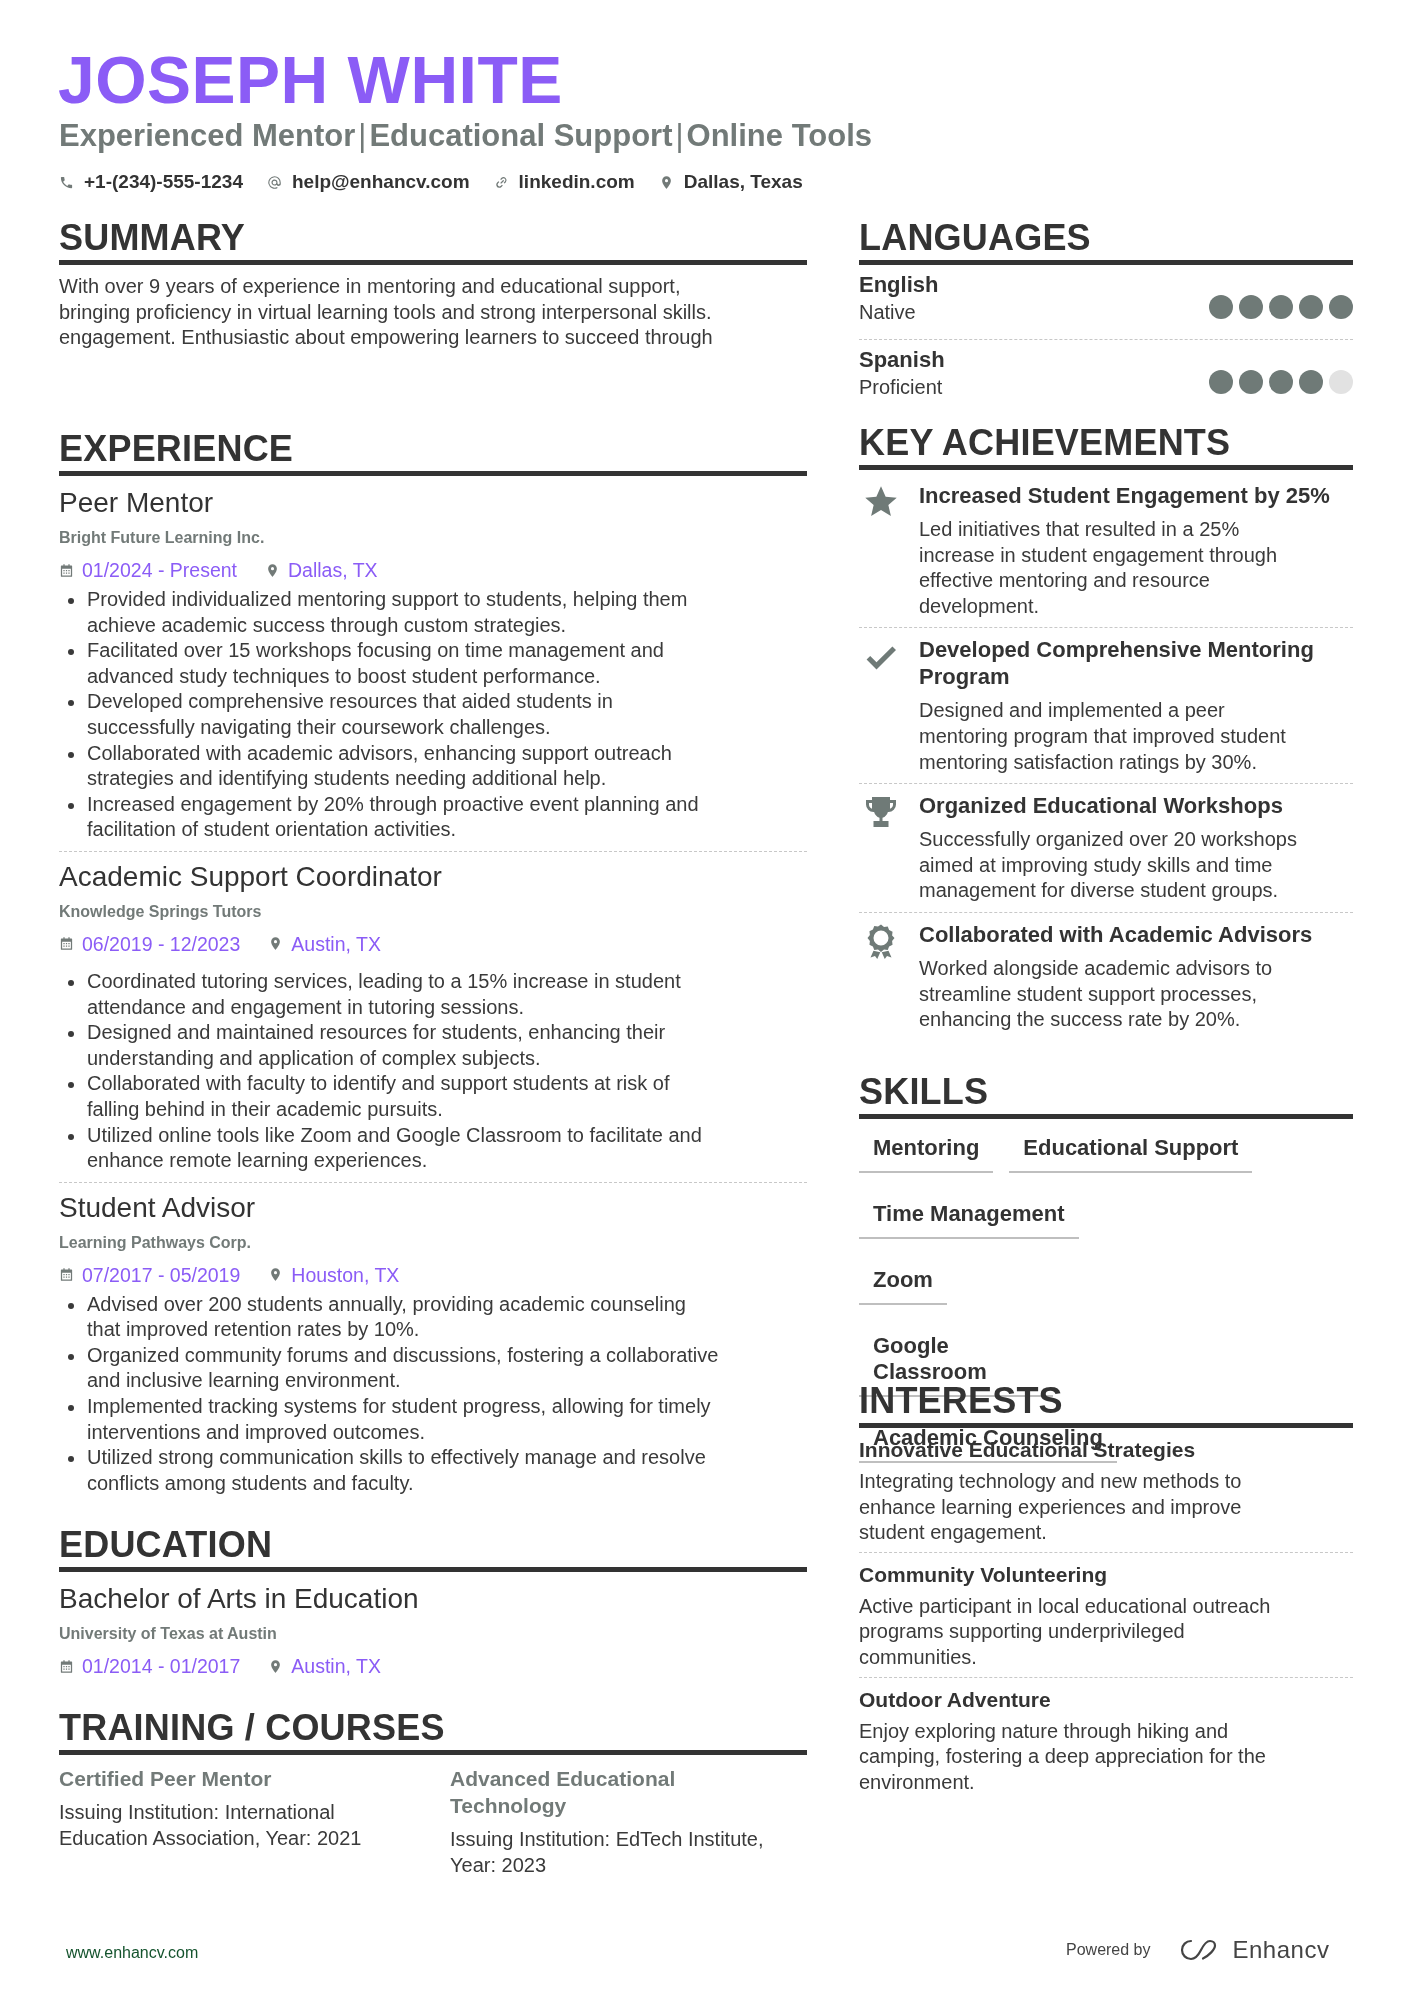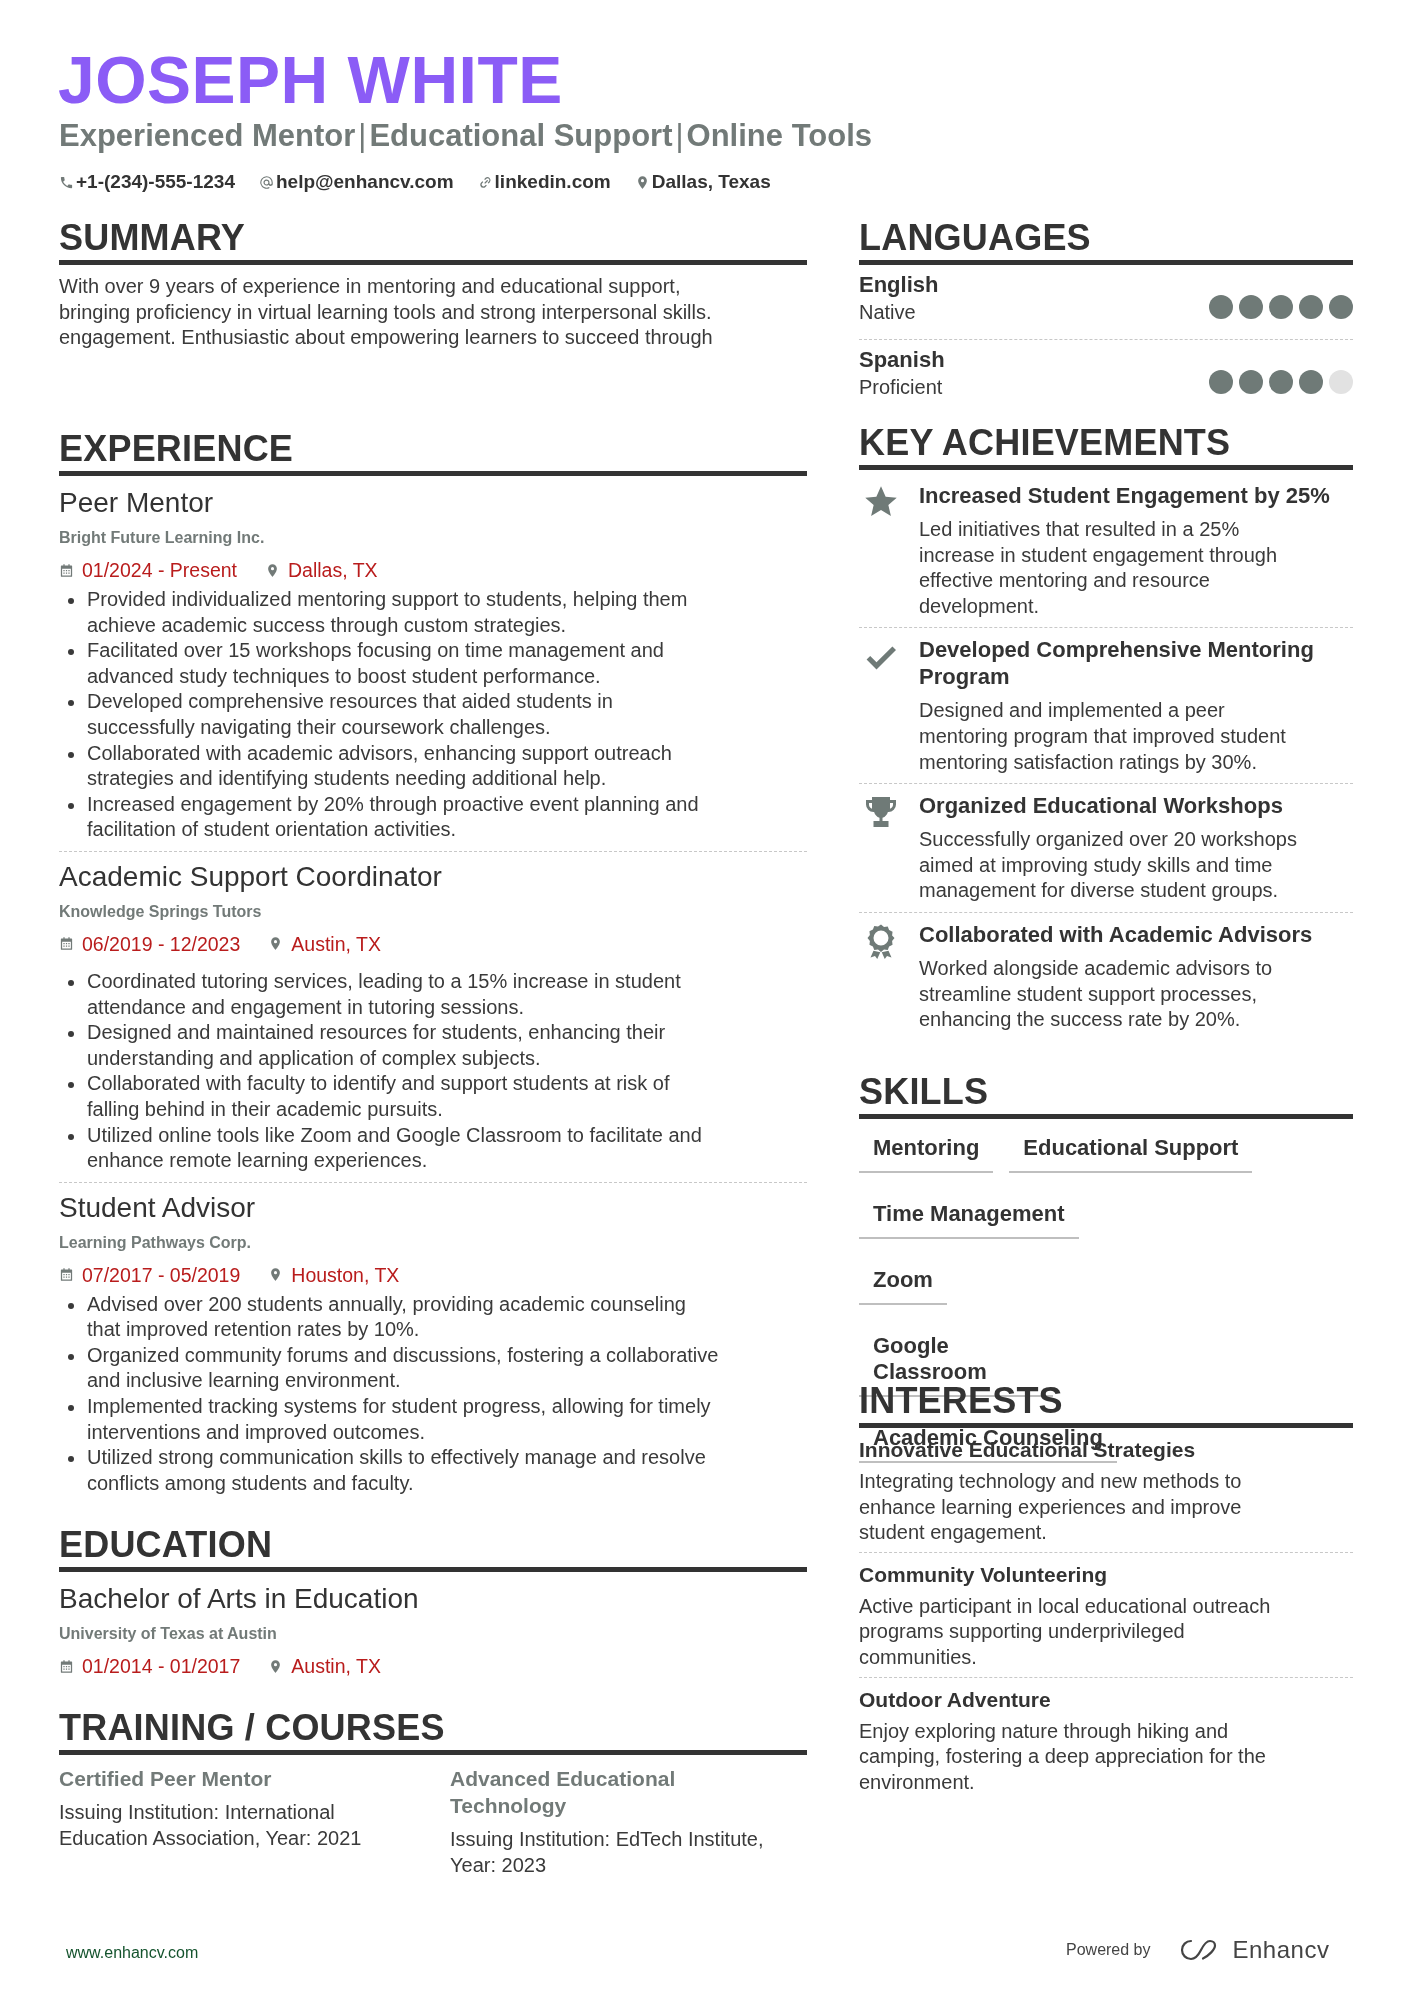--- a/index.html
+++ b/index.html
@@ -6,34 +6,34 @@
   html, body { width: 1410px; height: 1995px; background: #ffffff; }
   body { position: relative; font-family: "Liberation Sans", sans-serif; color: #333333; overflow: hidden; }
 
   .abs { position: absolute; }
 
   
   .name { left: 58px; top: 44px; font-size: 66px; font-weight: 700; color: #8b5cf6; letter-spacing: 0.5px; line-height: 72px; }
   .subtitle { left: 59px; top: 117px; font-size: 31px; font-weight: 700; color: #727a78; line-height: 38px; white-space: nowrap; }
   .subtitle .sep { font-weight: 400; color: #727a78; padding: 0 3px; }
   .contacts { left: 59px; top: 170px; display: flex; gap: 24px; font-size: 19px; font-weight: 700; color: #333; line-height: 24px; white-space: nowrap; }
-  .contact { display: flex; align-items: center; gap: 2px; }
+  .contact { display: flex; align-items: center; gap: 10px; }
   .contact svg { width: 15px; height: 15px; fill: #727a78; }
 
   
   .section-title { font-size: 36px; font-weight: 700; color: #333; line-height: 40px; letter-spacing: 0.2px; }
   .rule { height: 5px; background: #333; }
   .left-col { left: 59px; width: 748px; }
   .right-col { left: 859px; width: 494px; }
 
   .body-text { font-size: 20px; line-height: 25.6px; color: #3a3a3a; }
 
   .job-title { font-size: 28px; line-height: 34px; color: #333; font-weight: 400; }
   .company { font-size: 16px; line-height: 26px; color: #727a78; font-weight: 700; }
-  .meta { display: flex; align-items: center; font-size: 19.5px; line-height: 26px; color: #b91c1c; gap: 0; }
+  .meta { display: flex; align-items: center; font-size: 19.5px; line-height: 26px; color: #8b5cf6; gap: 0; }
   .meta .item { display: flex; align-items: center; gap: 8px; margin-right: 28px; }
   .meta svg { width: 15px; height: 17px; fill: #727a78; }
 
   ul.bullets { list-style: none; }
   ul.bullets li { position: relative; padding-left: 28px; font-size: 20px; line-height: 25.6px; color: #3a3a3a; }
   ul.bullets li::before { content: ""; position: absolute; left: 9px; top: 11px; width: 6px; height: 6px; border-radius: 50%; background: #3a3a3a; }
 
   .dash { border-top: 1.5px dashed #c8c8c8; height: 0; }
 
   

